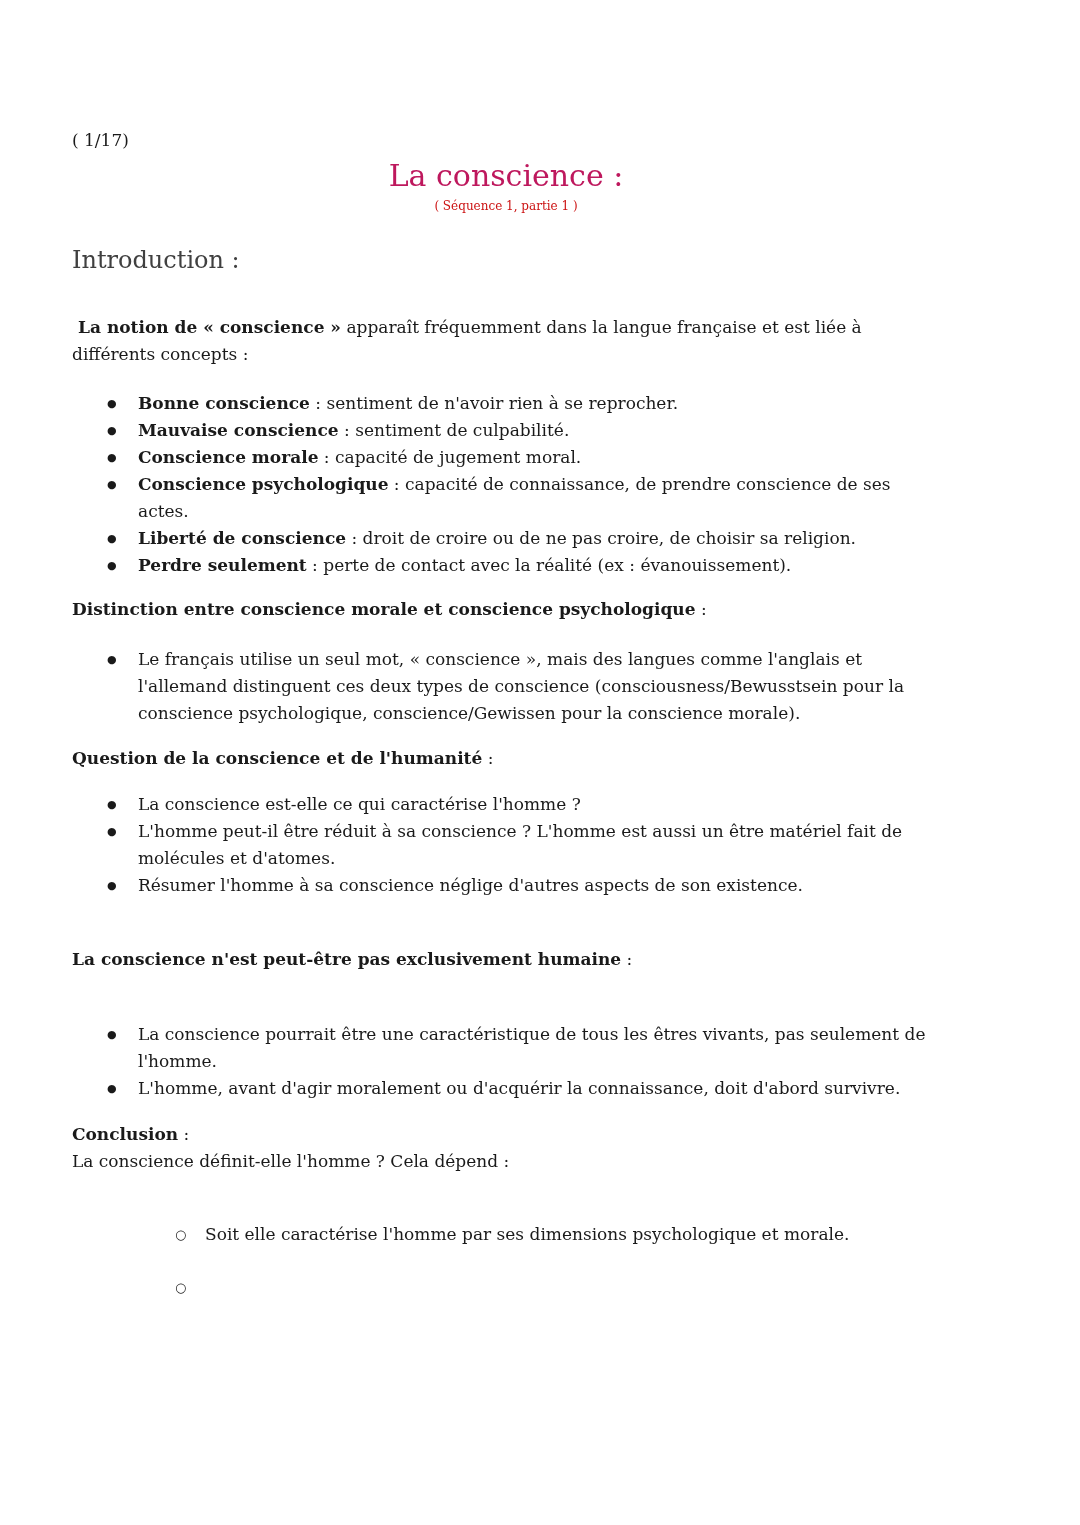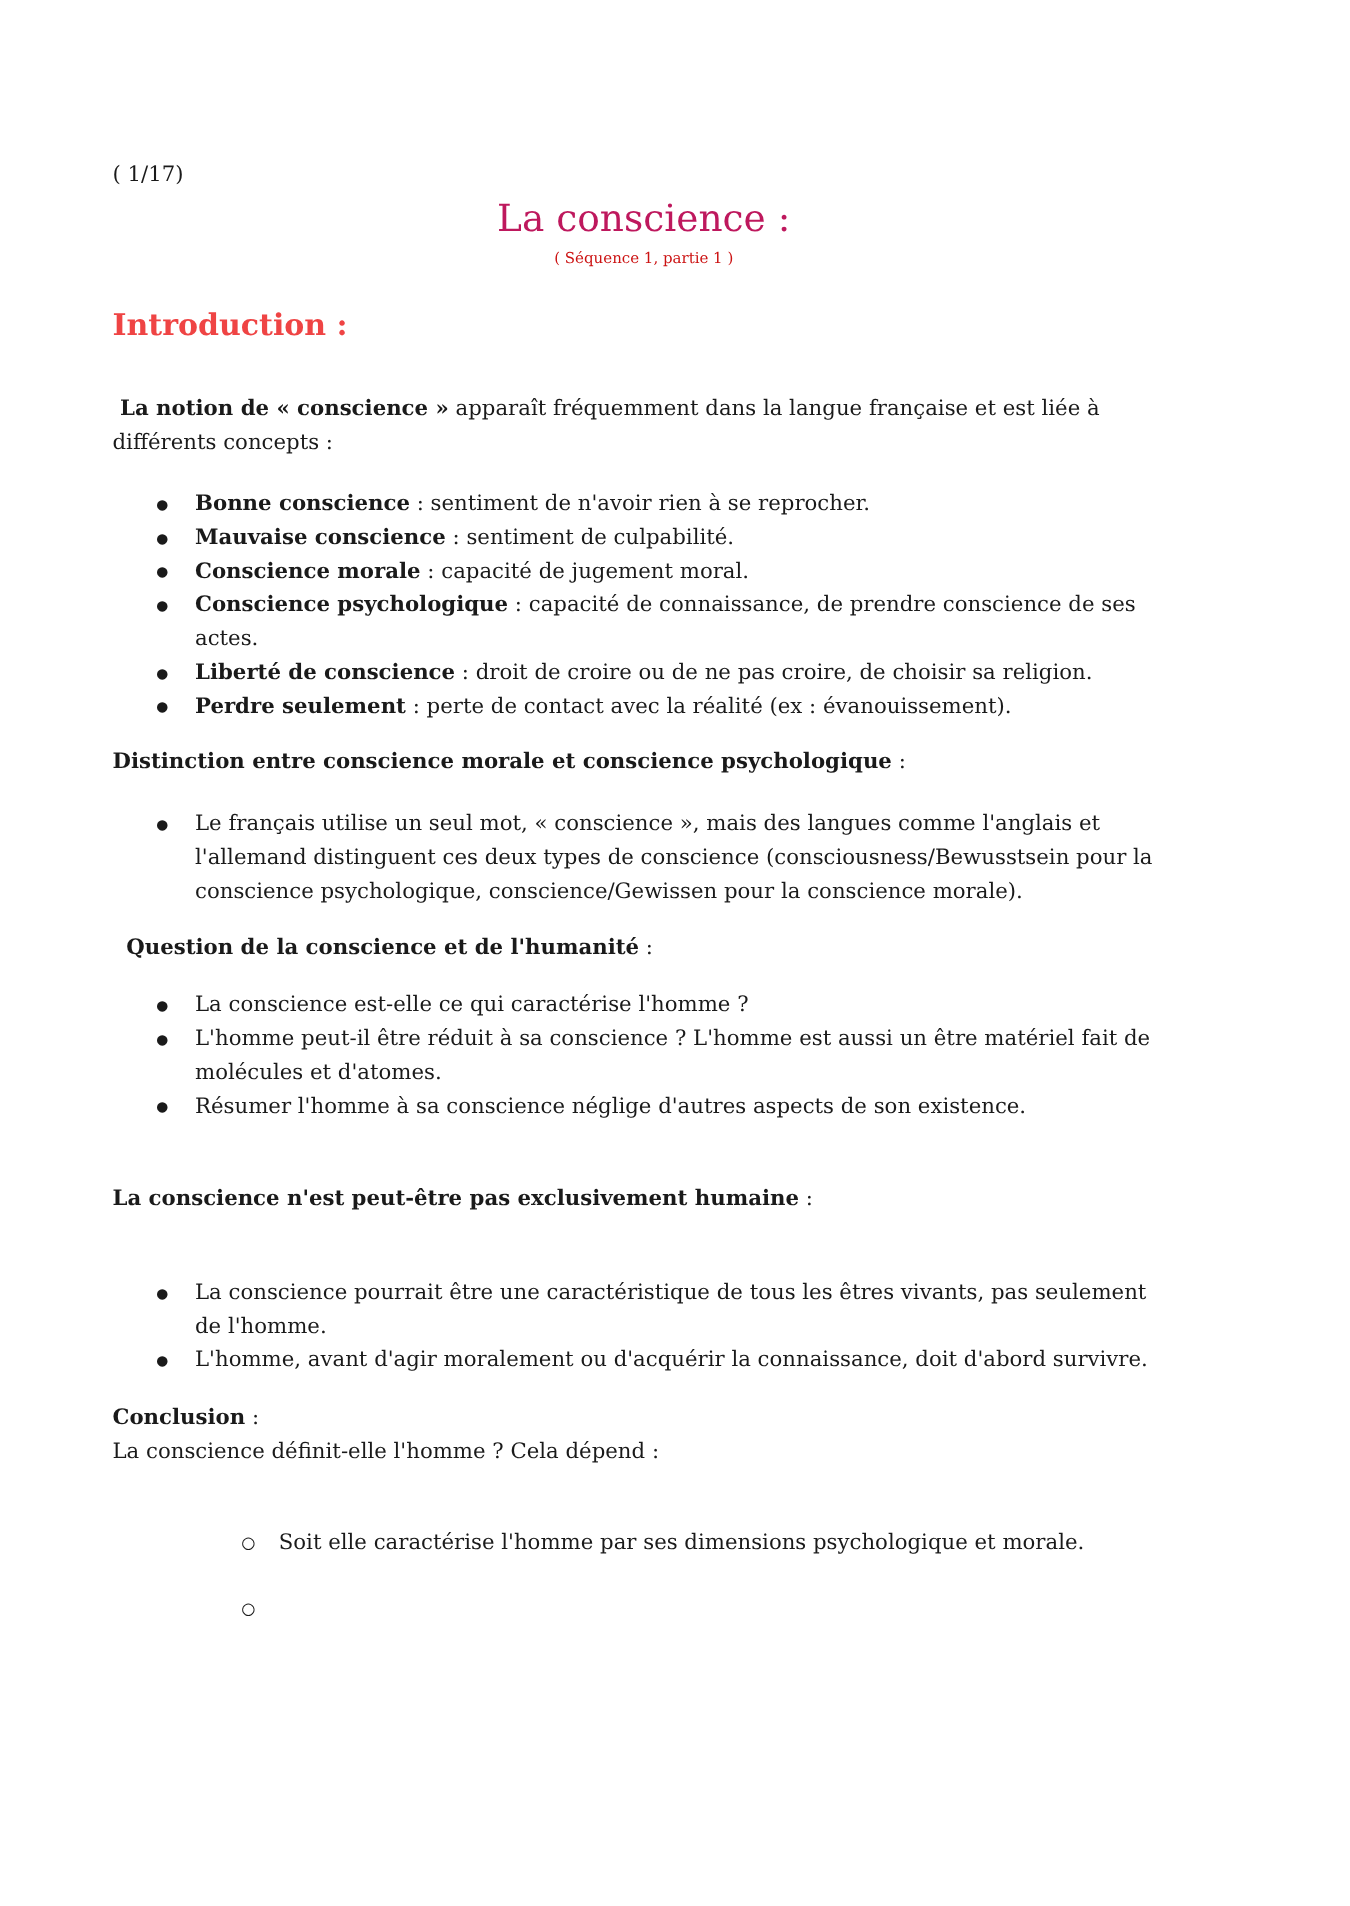--- a/index.html
+++ b/index.html
@@ -8,64 +8,64 @@
   .page {
     position: relative;
     width: 1080px;
     height: 1525px;
     margin: 0 auto;
     background: #ffffff;
     color: #1a1a1a;
     font-family: "DejaVu Serif", "Liberation Serif", serif;
     font-size: 17px;
     line-height: 27px;
-    padding: 128px 140px 0 90px;
+    padding: 128px 140px 0 72px;
     overflow: hidden;
   }
   .page-number { font-size: 17px; line-height: 25px; }
   .doc-title {
     margin-top: 4px;
     text-align: center;
     color: #be185d;
     font-size: 30px;
     line-height: 38px;
   }
   .doc-subtitle {
     text-align: center;
     color: #cc1212;
     font-size: 12px;
     line-height: 22px;
   }
   .intro-heading {
     margin-top: 27px;
-    color: #ef4444;
+    color: #404040;
     font-size: 24px;
     line-height: 32px;
-    font-weight: bold;
+    font-weight: normal;
   }
   .lead { margin-top: 38px; text-indent: 6px; }
   .list { }
   .li { display: flex; align-items: flex-start; }
   .li .marker {
     flex: 0 0 31px;
     margin-left: 35px;
     font-size: 11px;
     line-height: 27px;
   }
   .li.sub .marker {
     flex: 0 0 30px;
     margin-left: 103px;
     font-size: 13px;
   }
   .li-text { flex: 1; }
   .sec-heading { font-size: 17px; line-height: 27px; font-weight: normal; }
   .list-concepts     { margin-top: 22px; }
   .sec-distinction   { margin-top: 17px; }
   .list-distinction  { margin-top: 23px; }
-  .sec-humanite      { margin-top: 18px; margin-left: 11px; }
+  .sec-humanite      { margin-top: 18px; }
   .list-humanite     { margin-top: 19px; }
   .sec-nonexclusive  { margin-top: 47px; }
   .list-nonexclusive { margin-top: 48px; }
   .sec-conclusion    { margin-top: 19px; }
   .conclusion-line   { }
   .li.sub1 { margin-top: 46px; }
   .li.sub2 { margin-top: 26px; }
 </style>
 </head>
 <body>

